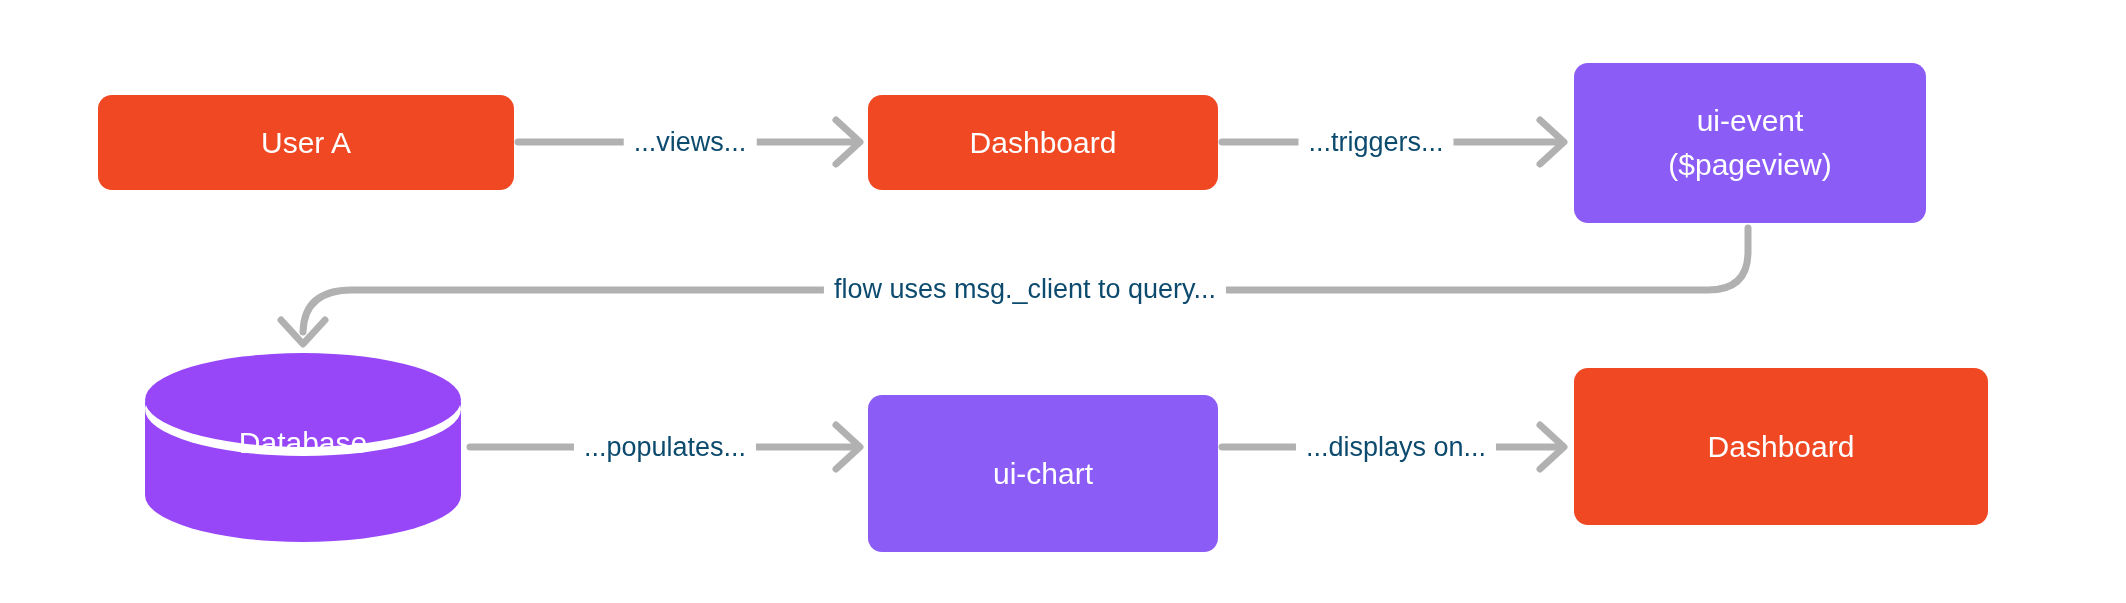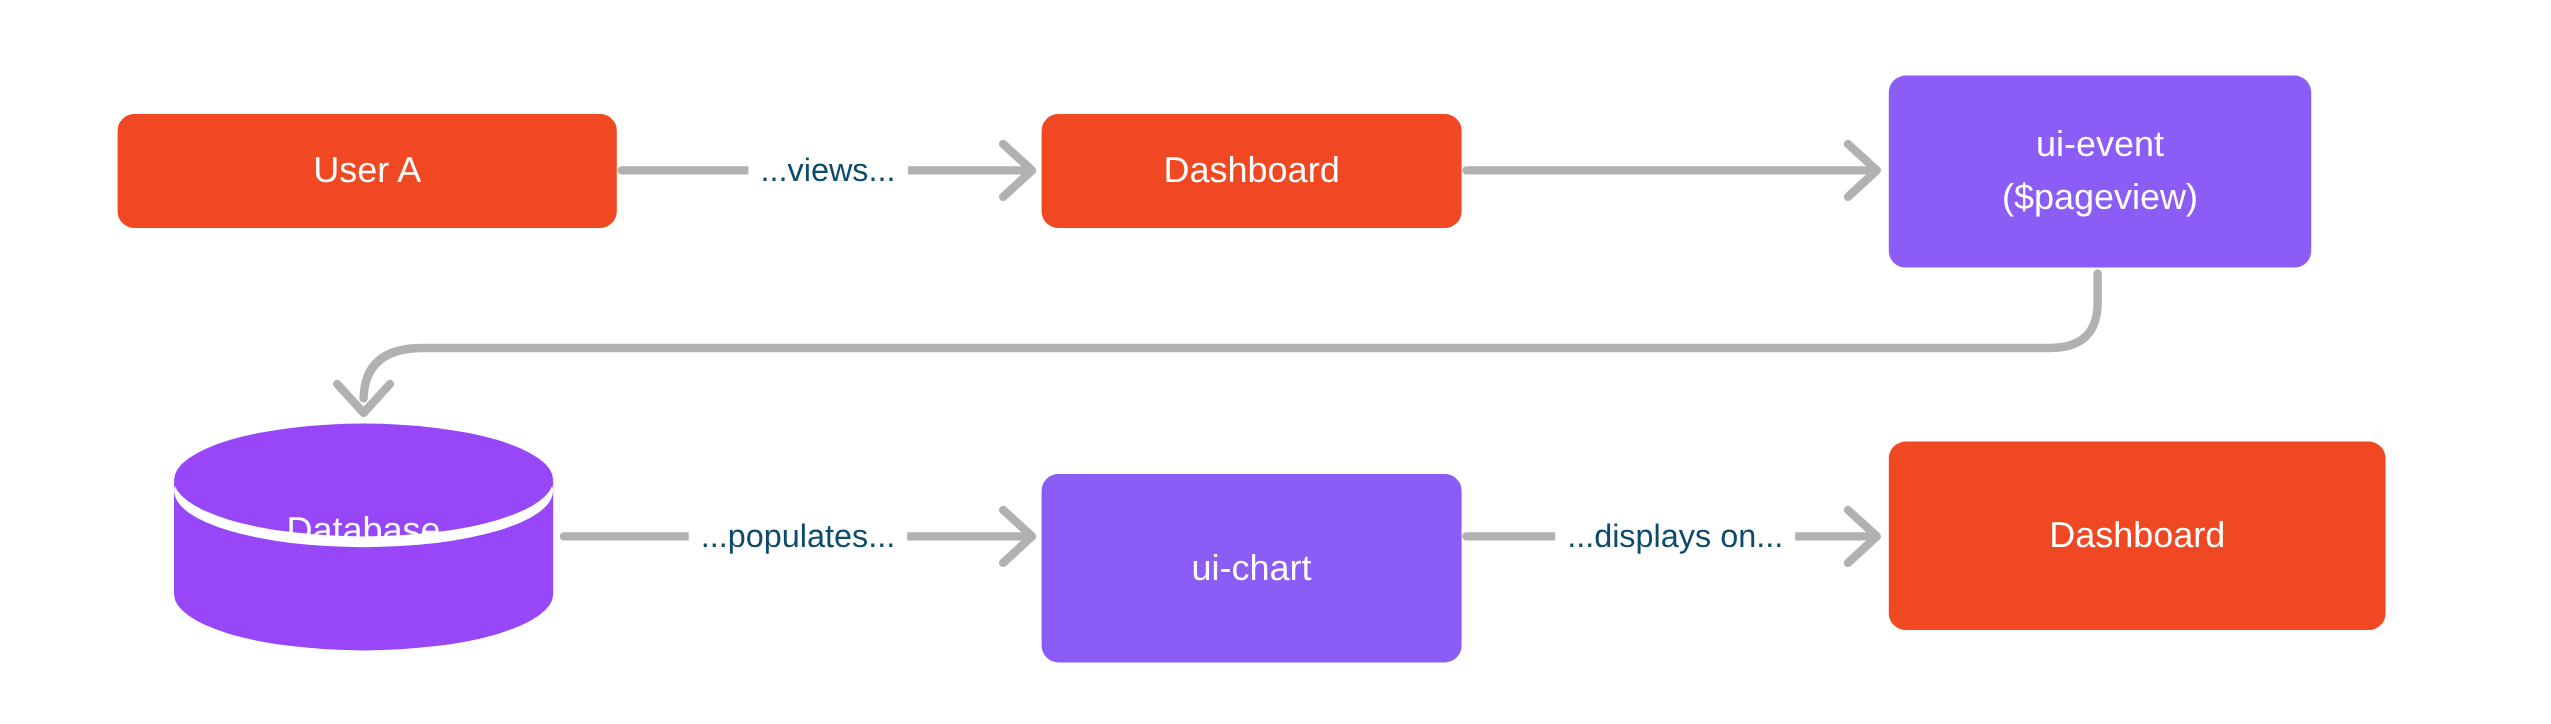--- a/index.html
+++ b/index.html
@@ -128,16 +128,18 @@
 
   <div class="node blue node-ui-chart">
     <span>ui-chart</span>
   </div>
 
   <div class="node red node-dashboard-only">
     <span>Dashboard</span>
   </div>
 
   <div class="edge-label lbl-views">...views...</div>
+  <div class="edge-label lbl-triggers">...triggers...</div>
+  <div class="edge-label lbl-flow">flow uses msg._client to query...</div>
   <div class="edge-label lbl-populates">...populates...</div>
   <div class="edge-label lbl-displays">...displays on...</div>
 
 </div>
 
 </body></html>

